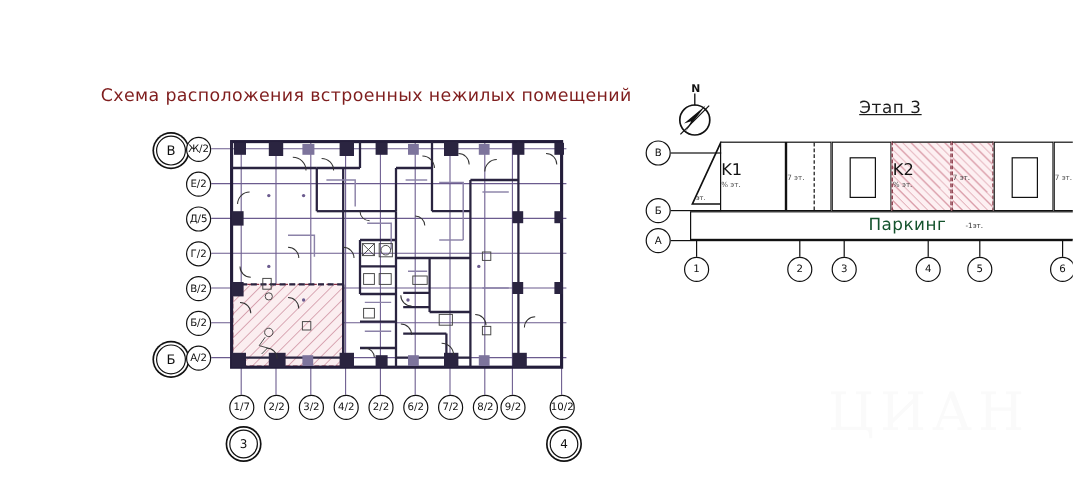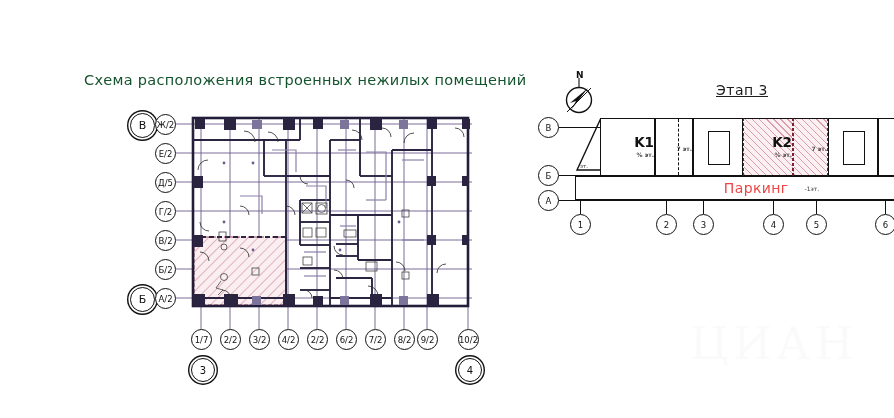--- a/index.html
+++ b/index.html
@@ -21,21 +21,21 @@
     left: 0; top: 0;
     width: 520px; height: 418px;
   }
 
   #plan-title {
     position: absolute;
     left: 84px; top: 72px;
     font-family: "DejaVu Sans", sans-serif;
     font-size: 14.5px;
     letter-spacing: 0.3px;
-    color: #14532d;
+    color: #7f1d1d;
     white-space: nowrap;
   }
 
   
   .bub {
     position: absolute;
     border: 1.3px solid #111;
     border-radius: 50%;
     background: #fff;
     color: #111;
@@ -91,23 +91,22 @@
     color: #111;
   }
 
   .blk-cell {
     position: absolute;
     box-sizing: border-box;
     border: 1.4px solid #111;
     background: #ffffff;
     display: flex;
     flex-direction: column;
-    align-items: flex-end;
+    align-items: flex-start;
     justify-content: center;
-    font-weight: bold;
   }
   .blk-cell.hatch {
     background-color: #fdf0f2;
     background-image: repeating-linear-gradient(
       45deg,
       rgba(190,90,110,0.55) 0px,
       rgba(190,90,110,0.55) 0.9px,
       rgba(0,0,0,0) 0.9px,
       rgba(0,0,0,0) 5px
     );
@@ -146,21 +145,21 @@
   }
   #parking-row {
     position: absolute;
     box-sizing: border-box;
     border: 1.4px solid #111;
     background: #fff;
     display: flex;
     align-items: center;
     justify-content: center;
   }
-  #parking-lbl { font-size: 14px; color: #ef4444; letter-spacing: 0.4px; }
+  #parking-lbl { font-size: 14px; color: #14532d; letter-spacing: 0.4px; }
   #parking-sub { font-size: 6px; color: #333; margin-left: 16px; }
 
   #watermark {
     position: absolute;
     left: 690px; top: 318px;
     font-size: 44px;
     color: #fafafa;
     font-family: "DejaVu Serif", serif;
     letter-spacing: 5px;
     user-select: none;

